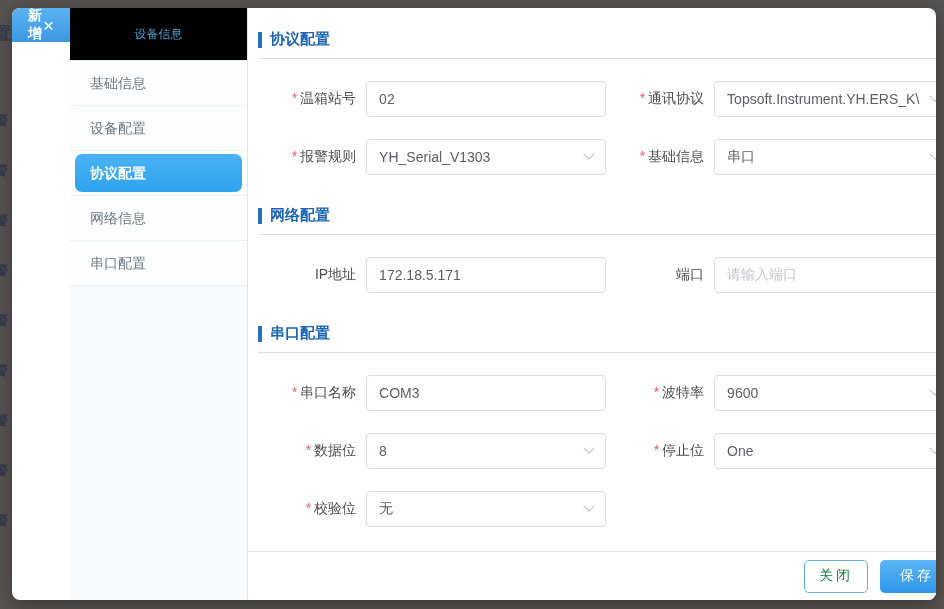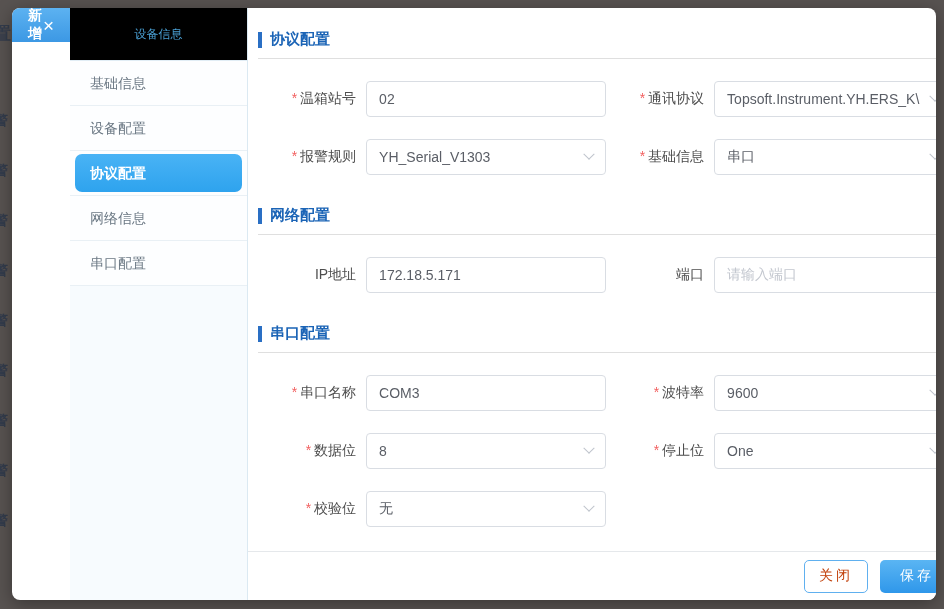--- a/index.html
+++ b/index.html
@@ -119,21 +119,21 @@
   
   .modal-footer {
     flex: 0 0 49px; height: 49px;
     border-top: 1px solid #e5e8eb;
     display: flex; align-items: center; justify-content: flex-end;
     padding-right: 18px; gap: 12px;
     background: #fff;
   }
   .btn { height: 33px; border-radius: 5px; font-size: 14px; letter-spacing: 3px;
          padding: 0 14px; cursor: pointer; font-family: inherit; }
-  .btn-close { background: #fff; border: 1px solid #60b0ef; color: #c2410c; min-width: 62px; }
+  .btn-close { background: #fff; border: 1px solid #60b0ef; color: #15803d; min-width: 62px; }
   .btn-save  { background: linear-gradient(180deg, #5ab5f3, #2f97ea); border: none; color: #fff; min-width: 74px; }
 </style>
 </head>
 <body>
 
 <div id="backdrop-layer">
     <div class="backdrop-frag backdrop-top">置</div>
     <div class="backdrop-frag" style="top: 112px;">警</div>
     <div class="backdrop-frag" style="top: 162px;">警</div>
     <div class="backdrop-frag" style="top: 212px;">警</div>

